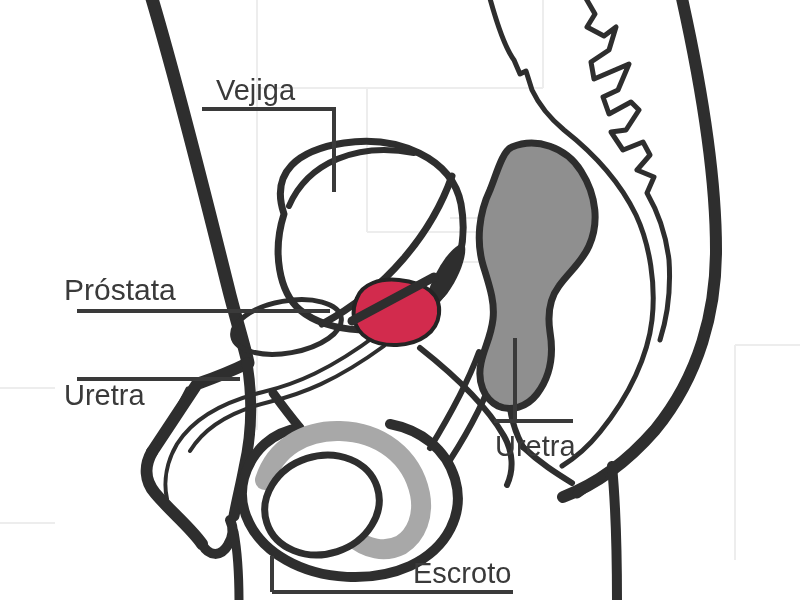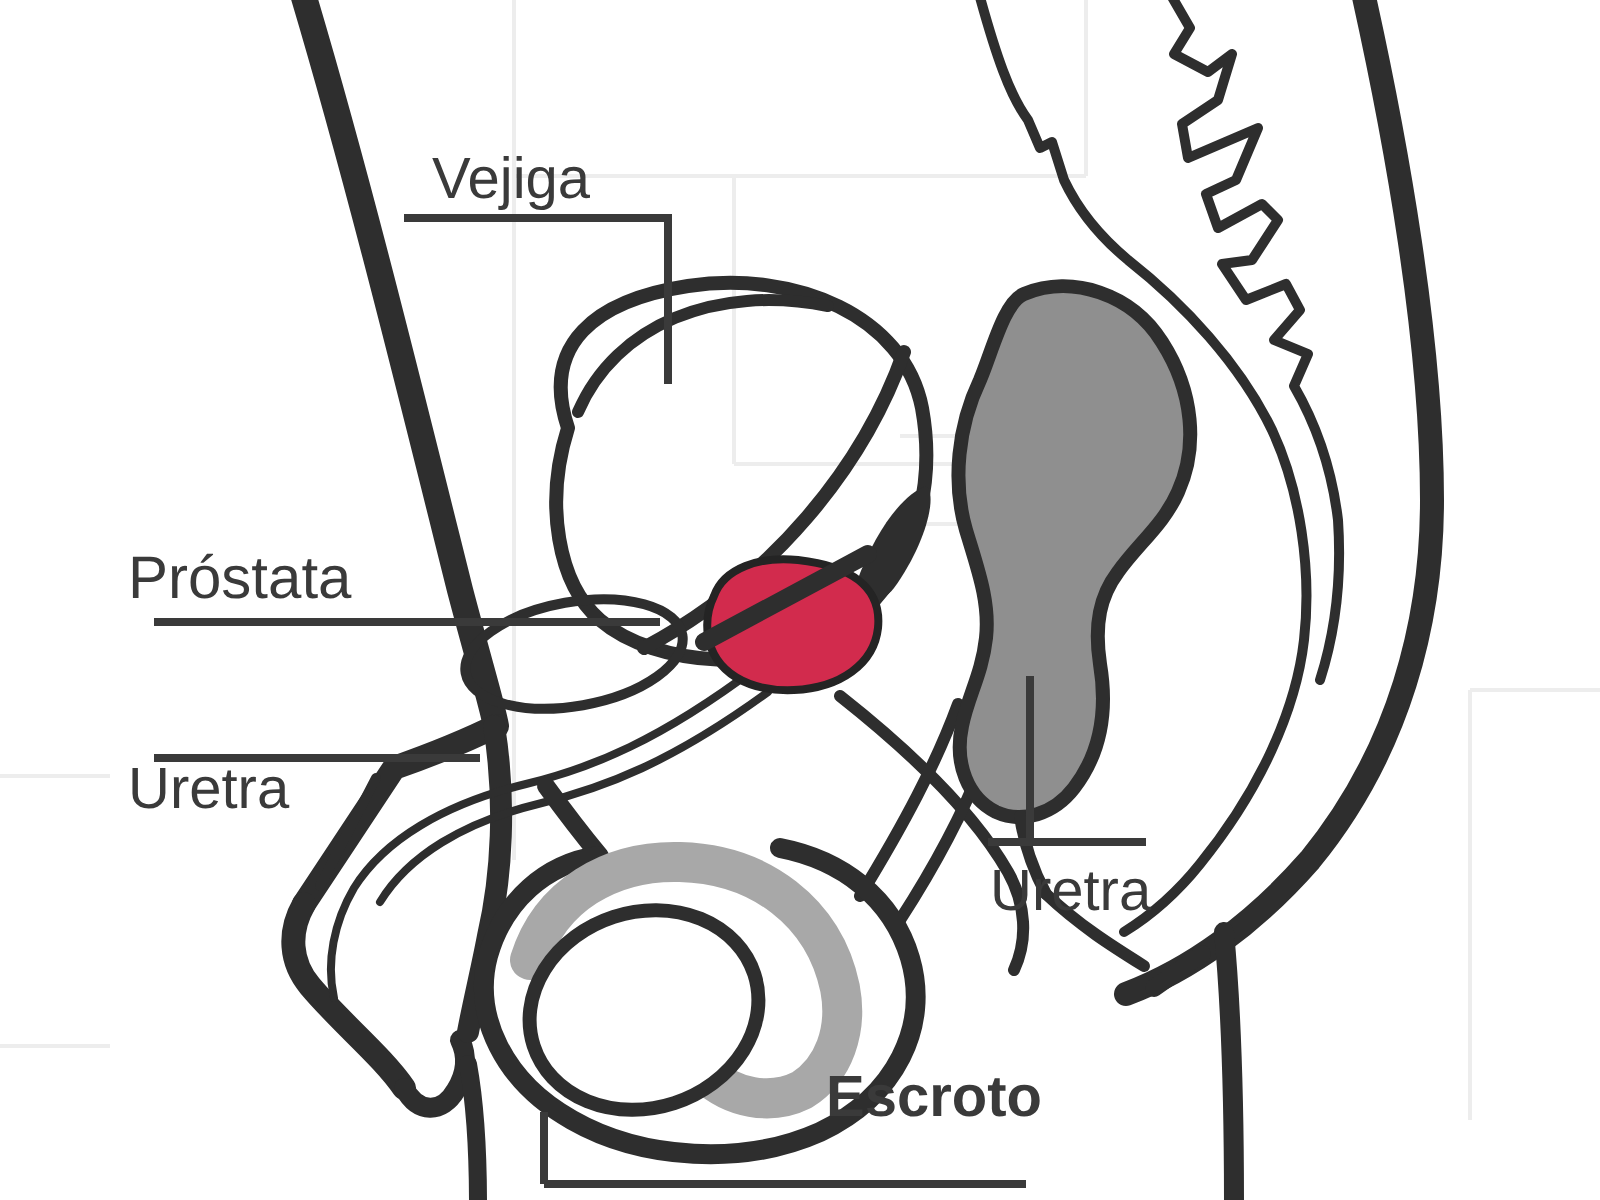--- a/index.html
+++ b/index.html
@@ -16,21 +16,21 @@
     font-size:29px;
     line-height:1;
     white-space:nowrap;
     user-select:none;
   }
   .diagram-label.bold { font-weight:normal; font-size:30px; }
   .lbl-vejiga   { left:216px; top:76px;  }
   .lbl-prostata { left:64px;  top:275px; }
   .lbl-uretra   { left:64px;  top:344px;margin-top:37px; }
   .lbl-recto    { left:495px; top:432px; }
-  .lbl-escroto  { left:413px; top:535px;font-weight:bold; }
+  .lbl-escroto  { left:413px; top:559px; }
 
   .ln      { fill:none; stroke:var(--outline,#2e2e2e); stroke-linecap:round; stroke-linejoin:round; }
   .leader  { fill:none; stroke:var(--label-text,#3a3a3a); stroke-width:4; stroke-linecap:butt; stroke-linejoin:miter; }
   .wm      { fill:none; stroke:var(--watermark,#ededed); stroke-width:2; }
   .organ-prostate { fill:var(--prostate,#d22b4d); stroke:#242424; stroke-width:4; stroke-linejoin:round; }
   .organ-rectum   { fill:var(--rectum,#8f8f8f); stroke:var(--outline,#2e2e2e); stroke-width:7; stroke-linejoin:round; }
   .organ-epi      { fill:none; stroke:var(--epididymis,#a8a8a8); stroke-width:20; stroke-linecap:round; }
   .organ-testis   { fill:var(--testis-fill,#ffffff); stroke:var(--outline,#2e2e2e); stroke-width:7; }
   .filled-dark    { fill:var(--outline,#2e2e2e); stroke:none; }
 </style>

